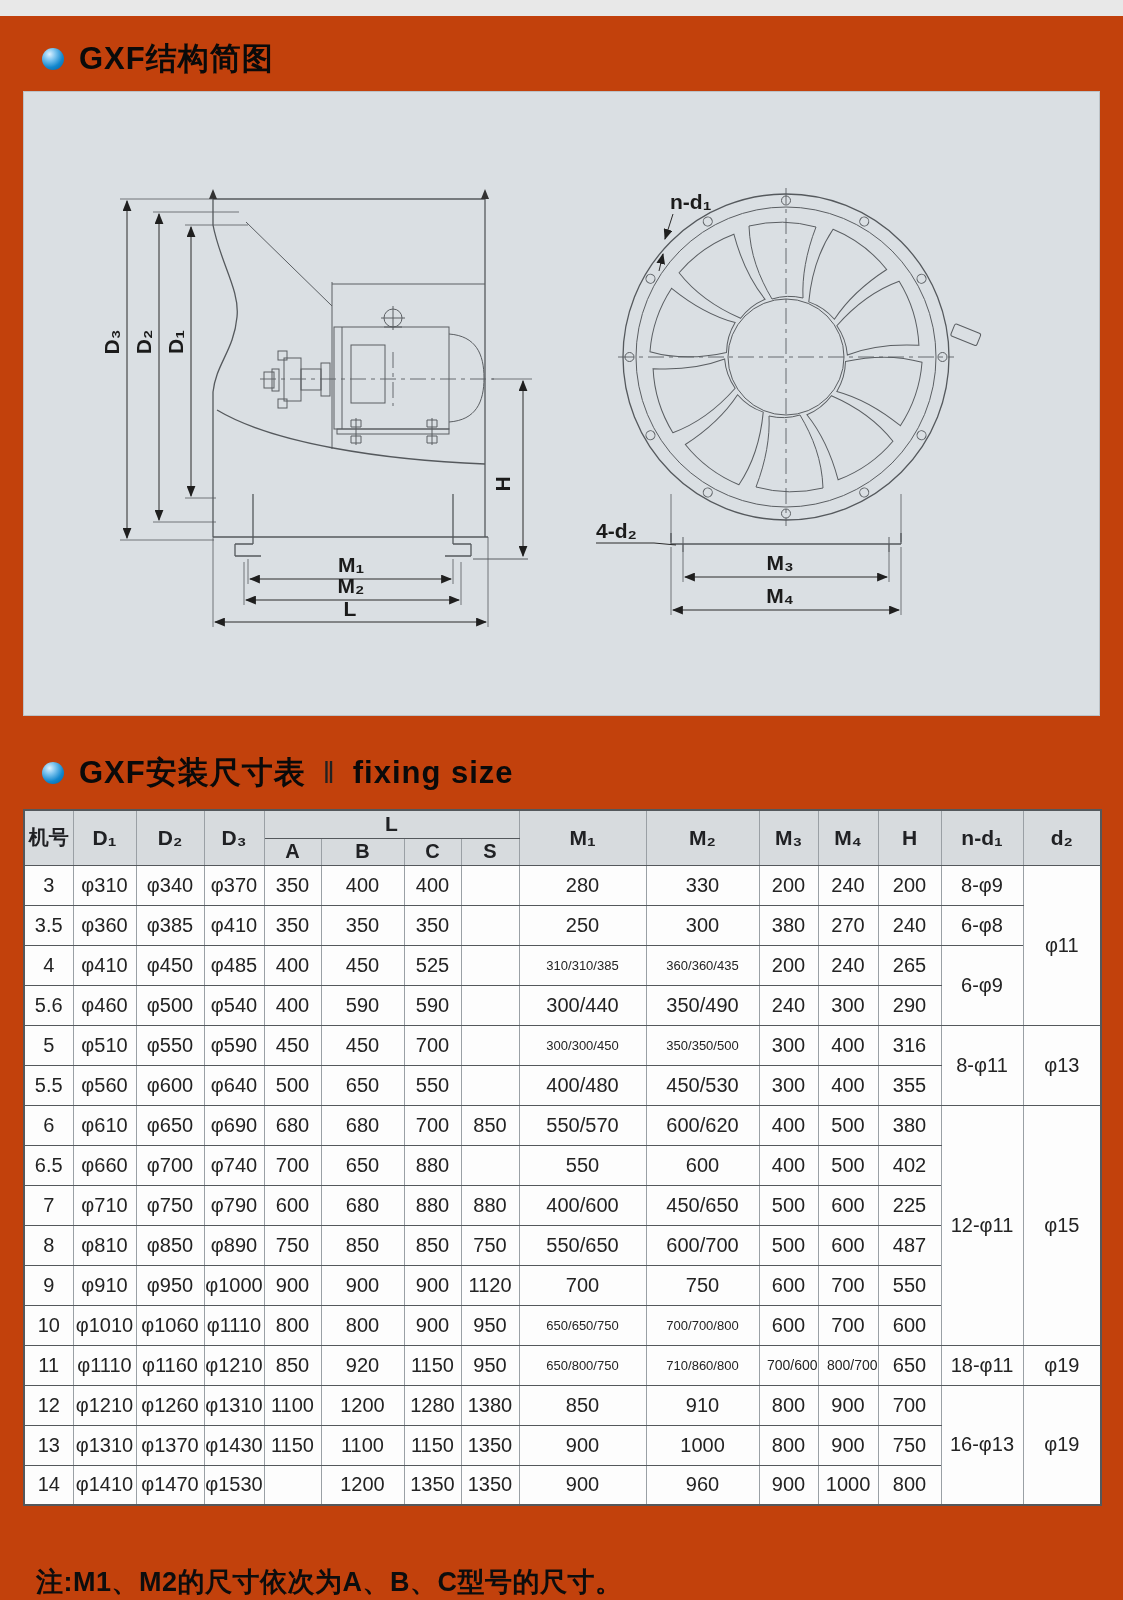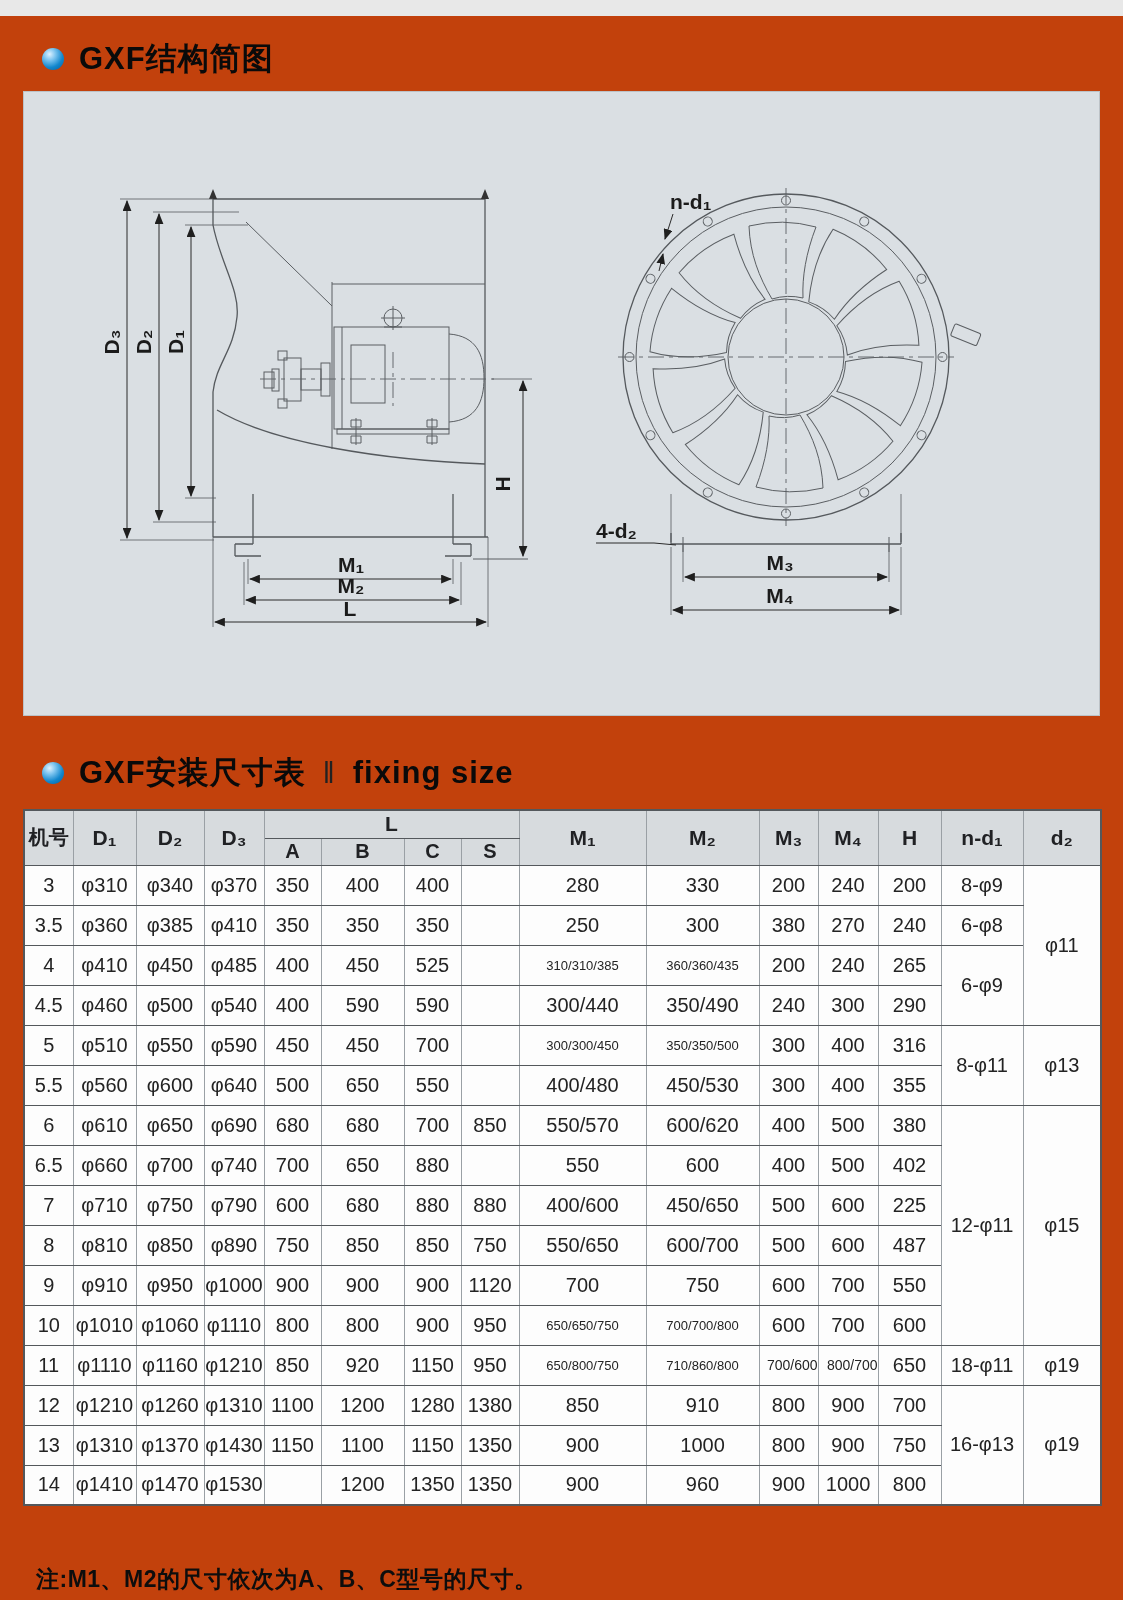--- a/index.html
+++ b/index.html
@@ -25,21 +25,21 @@
   table{border-collapse:collapse;table-layout:fixed;width:1077px;border:2px solid #54585c;}
   th,td{border-left:1px solid #9aa0a5;border-right:1px solid #9aa0a5;
         border-top:1px solid #54585c;border-bottom:1px solid #54585c;
         text-align:center;vertical-align:middle;padding:0;overflow:hidden;}
   thead th{background:#d7dbde;font-size:21px;font-weight:bold;color:#202124;}
   thead tr.r1{height:28px;} thead tr.r2{height:27px;}
   tbody tr{height:40px;}
   td{font-size:20px;background:#fdfdfd;color:#232323;}
   td.sm{font-size:13px;}
   td.xs{font-size:14px;text-align:right;}
-  .note{position:absolute;left:36px;top:1548px;font-size:23px;font-weight:600;color:#0d0d0d;letter-spacing:0.5px;}
+  .note{position:absolute;left:36px;top:1548px;font-size:27px;font-weight:600;color:#0d0d0d;letter-spacing:0.5px;}
 </style>
 </head>
 <body>
 
 <div class="page">
 
   <div class="sec-title h1">
     <span class="bullet"></span>
     <span>GXF结构简图</span>
   </div>
@@ -253,21 +253,21 @@
             <td>525</td>
             <td></td>
             <td class="sm">310/310/385</td>
             <td class="sm">360/360/435</td>
             <td>200</td>
             <td>240</td>
             <td>265</td>
             <td rowspan="2">6-φ9</td>
           </tr>
         <tr>
-            <td>4.5</td>
+            <td>5.6</td>
             <td>φ460</td>
             <td>φ500</td>
             <td>φ540</td>
             <td>400</td>
             <td>590</td>
             <td>590</td>
             <td></td>
             <td>300/440</td>
             <td>350/490</td>
             <td>240</td>

